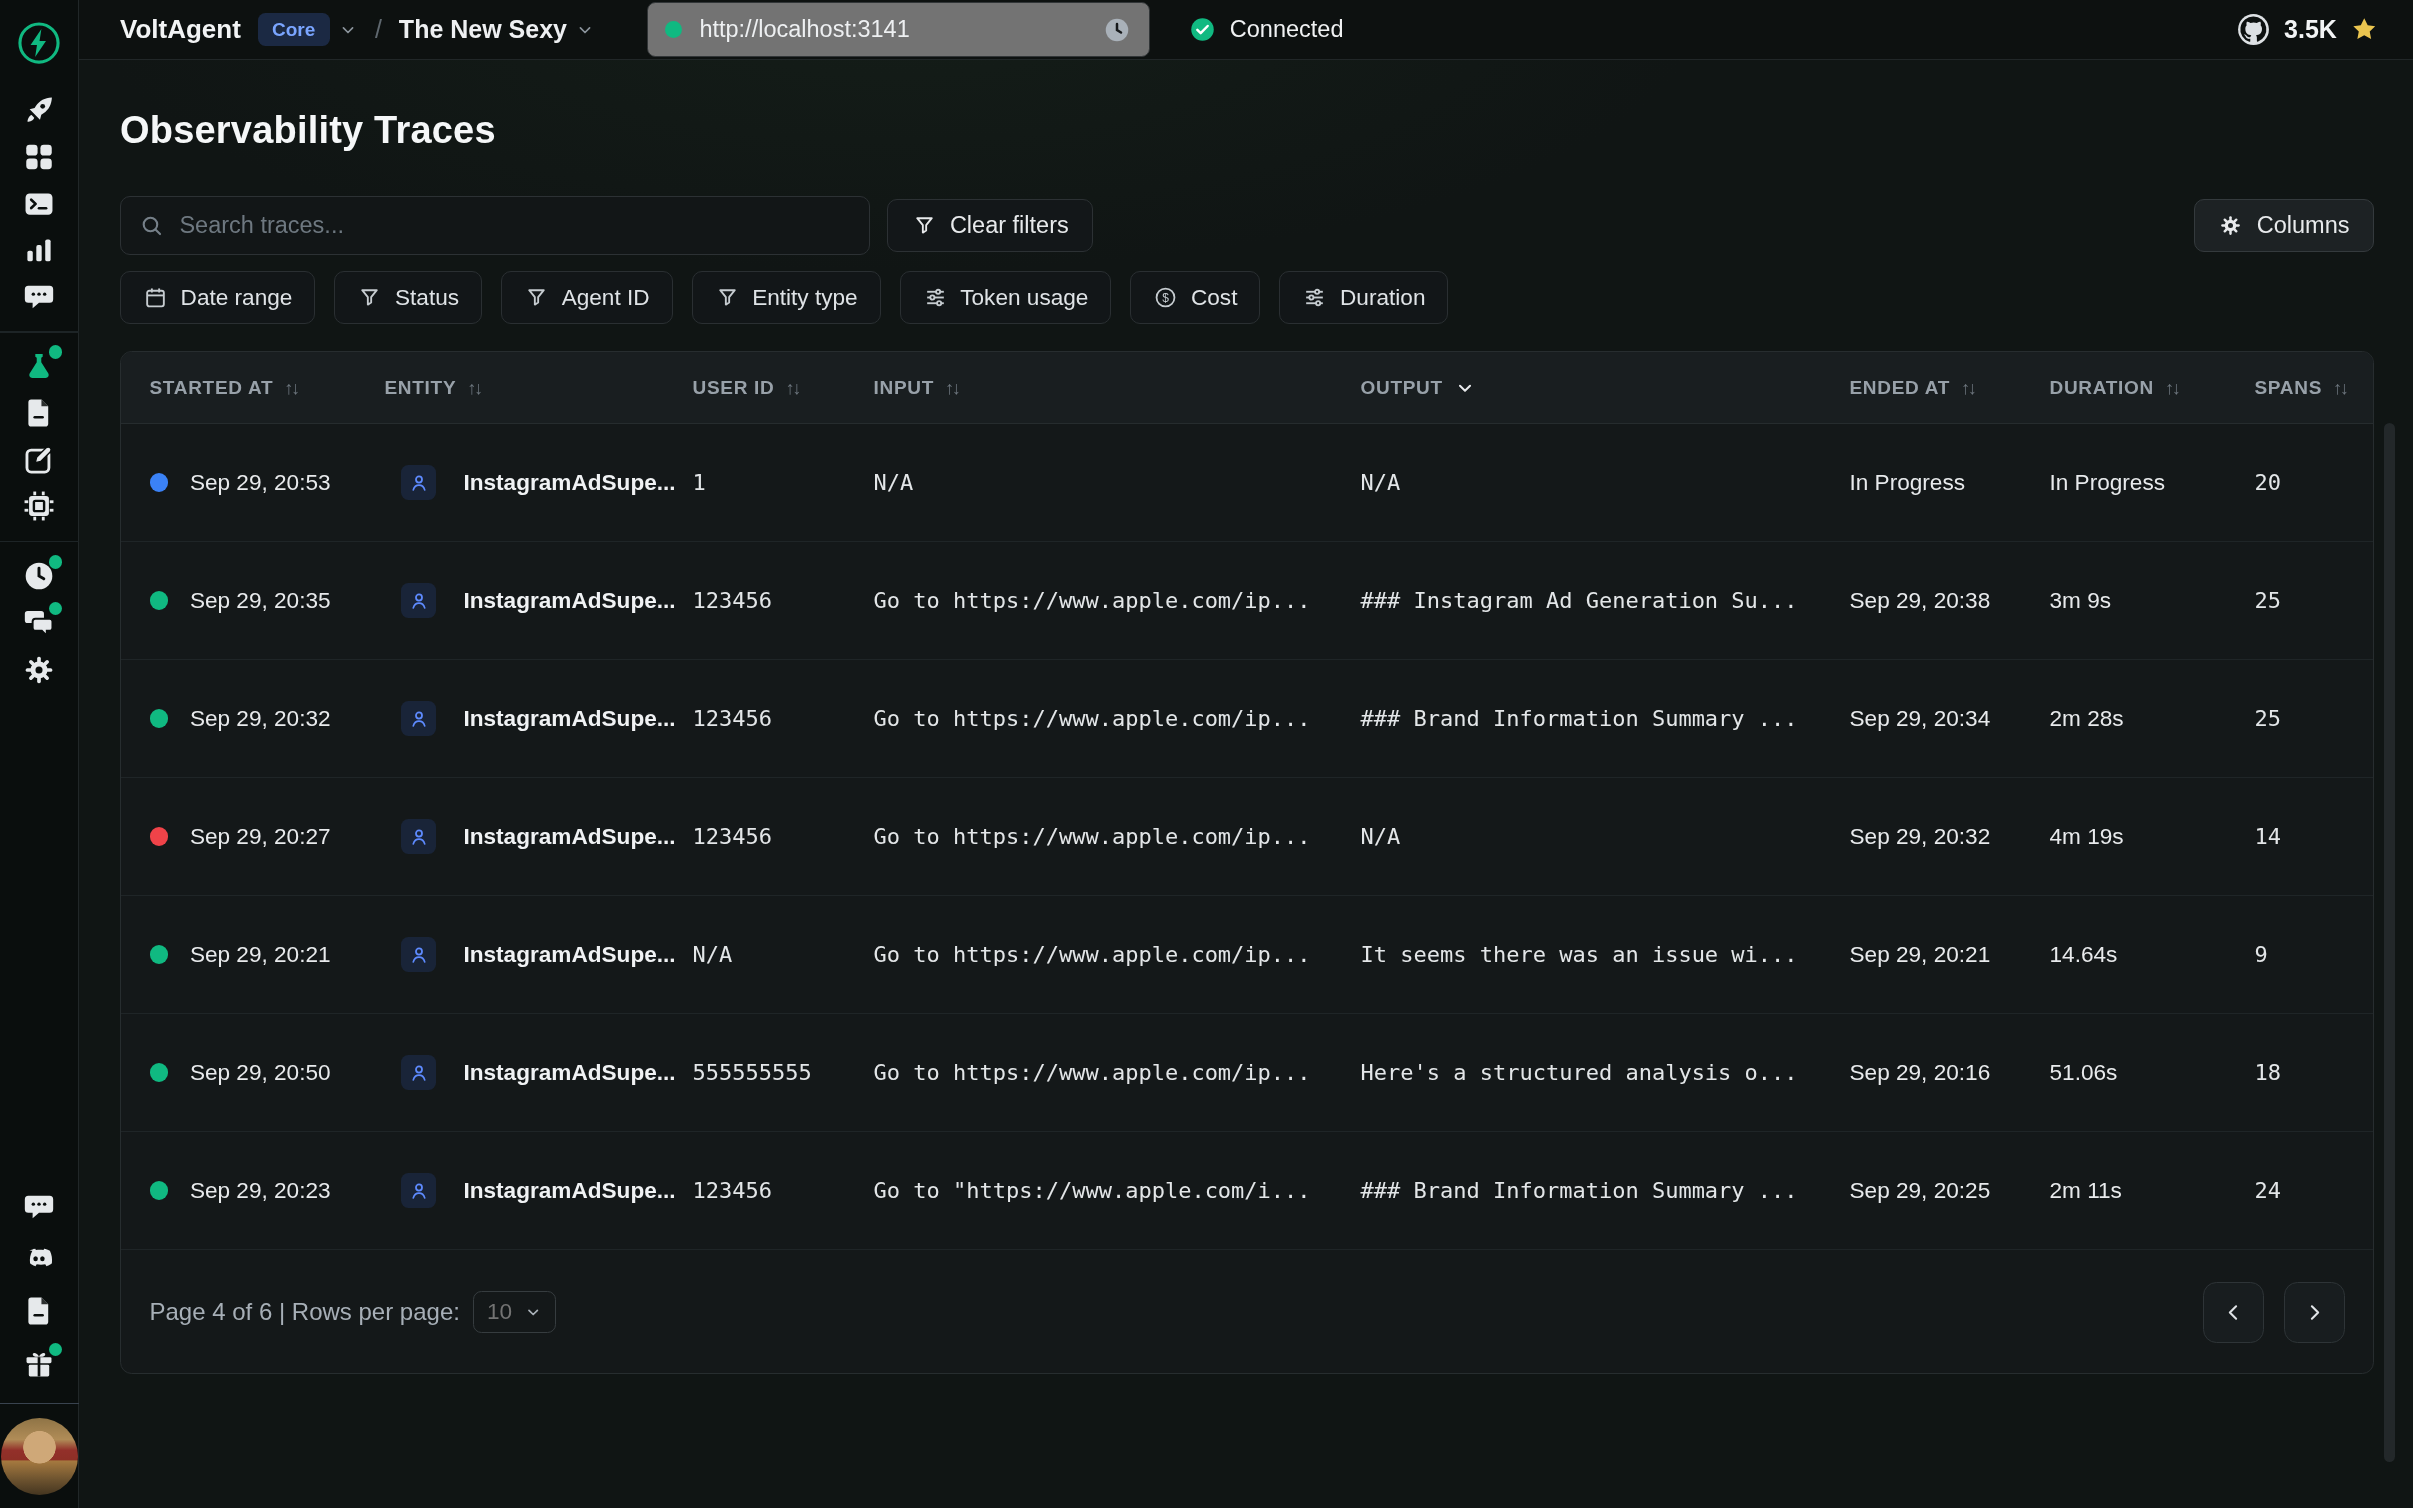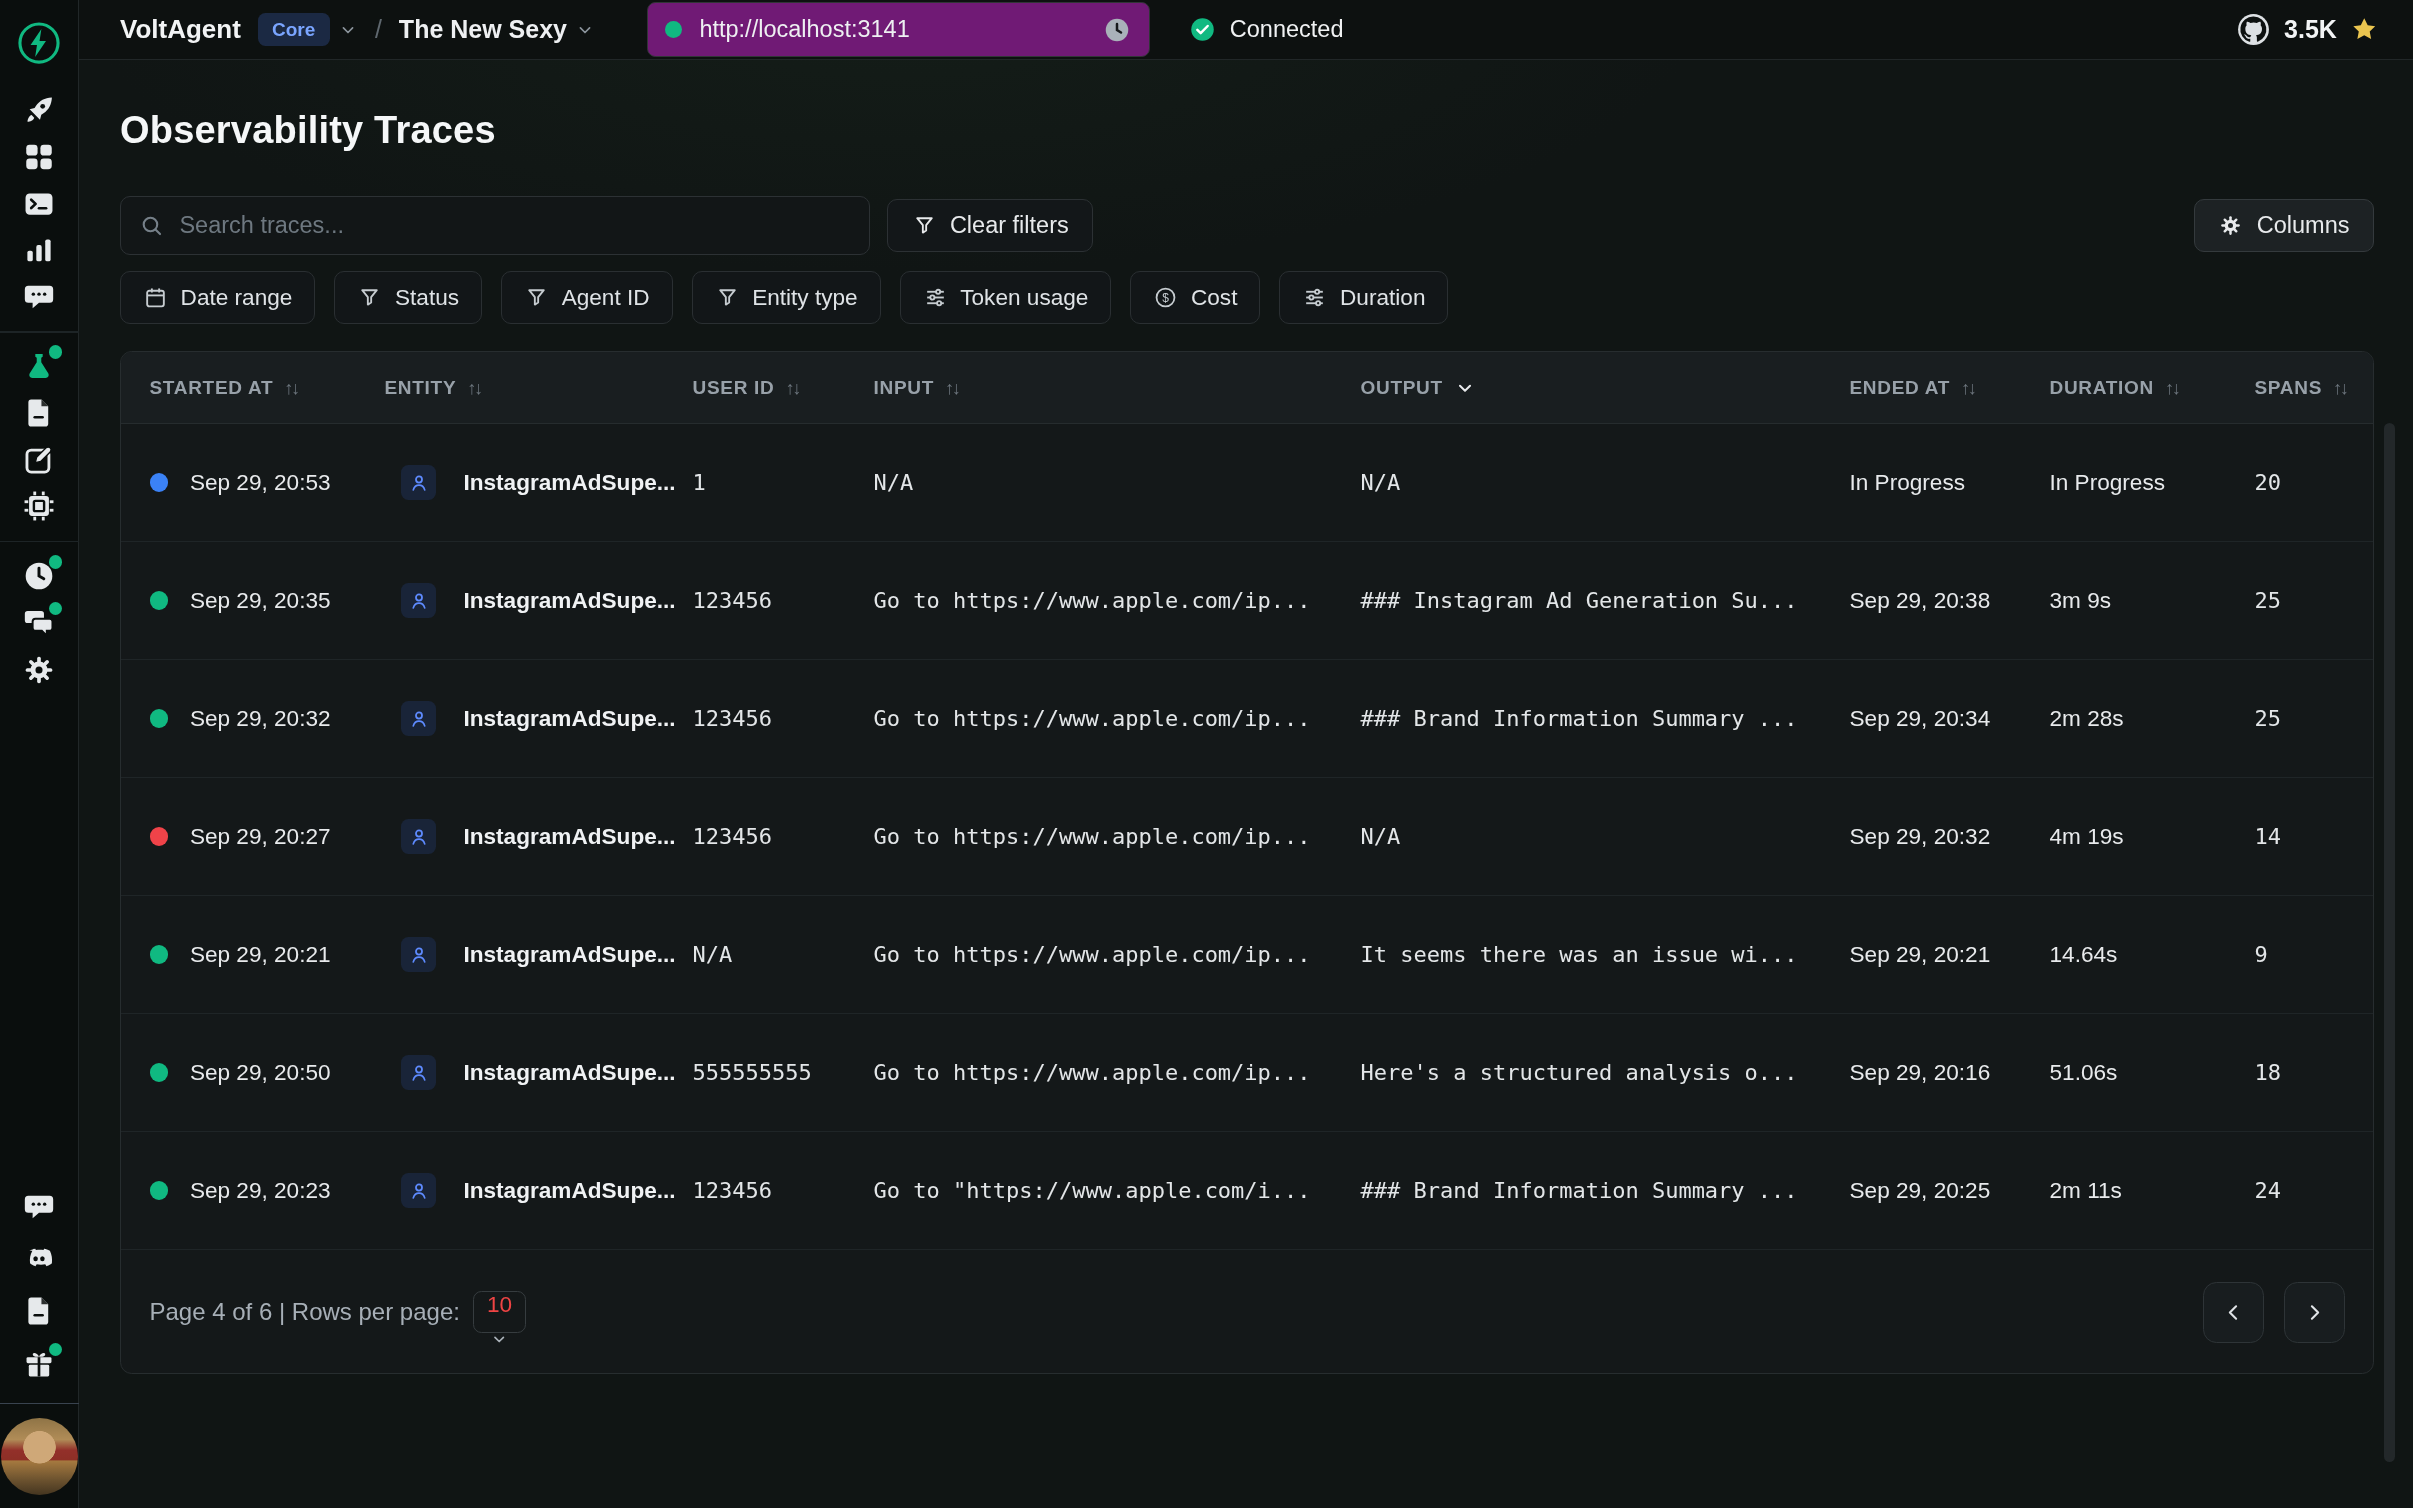--- a/index.html
+++ b/index.html
@@ -42,21 +42,21 @@
     height:60px; flex:none; background:#0d1110; border-bottom:1.3px solid #212728;
     display:flex; align-items:center; padding:0 35px 0 41px;
   }
   .brand { font-size:26px; font-weight:700; color:#f2f4f5; }
   .core-badge { margin-left:17px; background:#1b2943; color:#7aa5ff; font-size:19px; font-weight:700; padding:5.9px 14.2px; border-radius:7.5px; }
   .chev { color:#8b949c; margin-left:8.4px; display:flex; }
   .chev svg { width:20px; height:20px; }
   .crumb-sep { color:#5f686f; font-size:25px; margin:0 17px; font-weight:400; }
   .project { font-size:25px; font-weight:600; color:#eef0f2; }
   .url-box {
-    margin-left:52px; width:503px; height:55px; background:#701a75;
+    margin-left:52px; width:503px; height:55px; background:#737373;
     border:1.3px solid #313537; border-radius:8.4px;
     display:flex; align-items:center; padding:0 17px; gap:17px;
   }
   .url-dot { width:17px; height:17px; border-radius:50%; background:#10b981; flex:none; }
   .url-text { font-size:23.5px; color:#eef0f2; flex:1; }
   .icn { display:inline-flex; }
   .url-box .icn svg { width:30px; height:30px; }
   .conn { margin-left:39px; display:flex; align-items:center; gap:13.4px; font-size:23.5px; color:#f0f2f3; }
   .conn .icn svg { width:27px; height:27px; }
   .gh { margin-left:auto; display:flex; align-items:center; gap:12.6px; }
@@ -119,21 +119,21 @@
   .cell-started { display:flex; align-items:center; gap:22px; font-size:22.6px; color:#e8eaec; }
   .sdot { width:18.4px; height:18.4px; border-radius:50%; flex:none; }
   .cell-entity { display:flex; align-items:center; gap:27px; font-weight:700; font-size:22.6px; color:#f0f2f4;justify-content:center; }
   .eicon { width:35px; height:35px; border-radius:7.5px; background:#192438; display:flex; align-items:center; justify-content:center; color:#5e8bff; flex:none; }
   .eicon svg { width:22px; height:22px; }
   .mono { font-family:"DejaVu Sans Mono", monospace; font-size:22px; color:#e3e6e8; }
   .cell-plain { font-size:22.6px; color:#e8eaec; }
   .tfoot { height:124px; flex:none; display:flex; align-items:center; padding:0 28.5px; color:#a7afb7; font-size:24px; }
   .rpp-select {
     margin-left:13.4px; height:42px; border:1.3px solid #363c3f; border-radius:8.4px;
-    display:flex; align-items:center; gap:11.7px; padding:0 12.6px; color:#ef4444; font-size:22.6px; cursor:pointer;flex-direction:column;
+    display:flex; align-items:center; gap:11.7px; padding:0 12.6px; color:#737373; font-size:22.6px; cursor:pointer;
   }
   .rpp-select .icn svg { width:18.4px; height:18.4px; color:#aab2b9; }
   .pager { margin-left:auto; display:flex; gap:20px; }
   .pg-btn {
     width:61px; height:61px; border-radius:13.4px; border:1.3px solid #2e3437; background:#181d1f;
     display:flex; align-items:center; justify-content:center; color:#dfe3e6; cursor:pointer;
   }
   .pg-btn svg { width:25px; height:25px; }
 
   .scroll-strip { position:absolute; right:17.6px; top:423px; width:11.7px; height:1039px; background:#23282a; border-radius:5.9px; }

